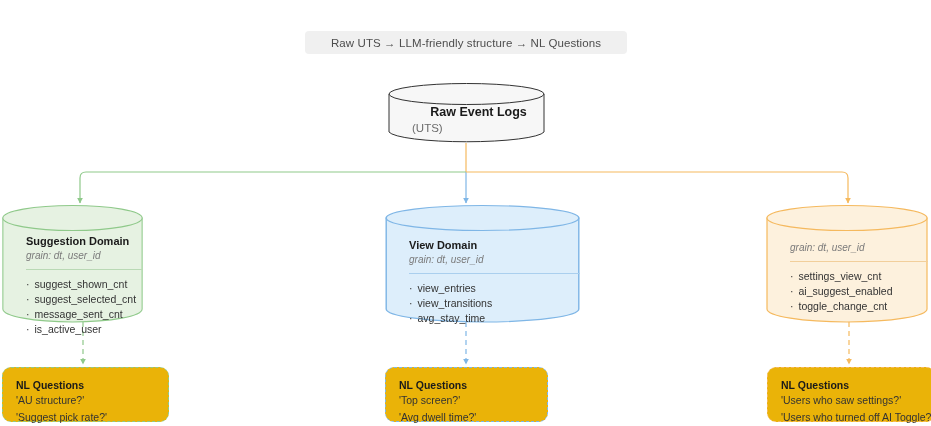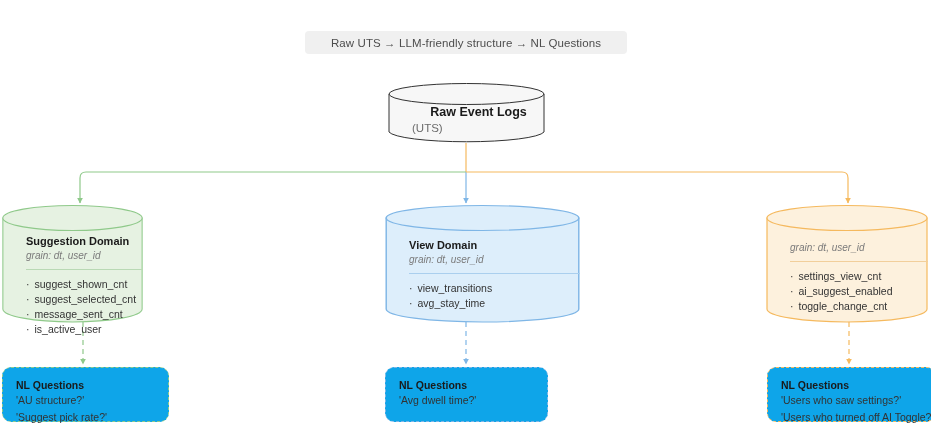--- a/index.html
+++ b/index.html
@@ -36,21 +36,21 @@
 
   .dom-title{ font-size:11px; font-weight:bold; color:#1a1a1a; }
   .dom-grain{ font-size:10px; font-style:italic; color:#7a7a7a; margin-top:3px; }
   .dom-rule{ height:1px; margin:8px 0 7px 0; }
   .dom-list{ list-style:none; margin:0; padding:0; }
   .dom-list li{ font-size:10.5px; color:#333; line-height:15px; white-space:nowrap; }
   .dom-list li::before{ content:"\00b7"; margin-right:5px; color:#333; }
 
   
   .nlbox{
-    position:absolute; background:#0ea5e9; border-radius:9px;
+    position:absolute; background:#eab308; border-radius:9px;
     padding:11px 12px 10px 13px;
   }
   .nl-title{ font-size:10.5px; font-weight:bold; color:#1a1a1a; }
   .nl-q{ font-size:10.5px; color:#333; line-height:15px; margin-top:2px; white-space:nowrap; }
 
   
   #links{ position:absolute; left:0; top:0; width:931px; height:426px; pointer-events:none; }
 </style>
 </head>
 <body>
@@ -117,20 +117,21 @@
   <div class="cyl" style="left:385px; top:205px; width:195px; height:117px;">
     <svg viewBox="0 0 162 117" preserveAspectRatio="none">
       <path d="M1,13 L1,104 A80,13 0 0 0 161,104 L161,13 Z" fill="#ddeefb" stroke="#7fb6e6" stroke-width="1.2"></path>
       <ellipse cx="81" cy="13" rx="80" ry="12.5" fill="#ddeefb" stroke="#7fb6e6" stroke-width="1.2"></ellipse>
     </svg>
     <div class="content" style="padding-top:34px;">
       <div class="dom-title">View Domain</div>
       <div class="dom-grain">grain: dt, user_id</div>
       <div class="dom-rule" style="background:#aacfee;"></div>
       <ul class="dom-list">
+        <li>view_entries</li>
         <li>view_transitions</li>
         <li>avg_stay_time</li>
       </ul>
     </div>
   </div>
 
   <div class="cyl" style="left:766px; top:205px; width:162px; height:117px;">
     <svg viewBox="0 0 162 117" preserveAspectRatio="none">
       <path d="M1,13 L1,104 A80,13 0 0 0 161,104 L161,13 Z" fill="#fdf1dd" stroke="#f5b95e" stroke-width="1.2"></path>
       <ellipse cx="81" cy="13" rx="80" ry="12.5" fill="#fdf1dd" stroke="#f5b95e" stroke-width="1.2"></ellipse>
@@ -147,20 +148,21 @@
   </div>
 
   <div class="nlbox" style="left:2px; top:367px; width:167px; height:55px; border:1.3px dashed #8fc98a;">
     <div class="nl-title">NL Questions</div>
     <div class="nl-q">'AU structure?'</div>
     <div class="nl-q">'Suggest pick rate?'</div>
   </div>
 
   <div class="nlbox" style="left:385px; top:367px; width:163px; height:55px; border:1.3px dashed #7fb6e6;">
     <div class="nl-title">NL Questions</div>
+    <div class="nl-q">'Top screen?'</div>
     <div class="nl-q">'Avg dwell time?'</div>
   </div>
 
   <div class="nlbox" style="left:767px; top:367px; width:168px; height:55px; border:1.3px dashed #f5b95e;">
     <div class="nl-title">NL Questions</div>
     <div class="nl-q">'Users who saw settings?'</div>
     <div class="nl-q">'Users who turned off AI Toggle?'</div>
   </div>
 
 </div>

